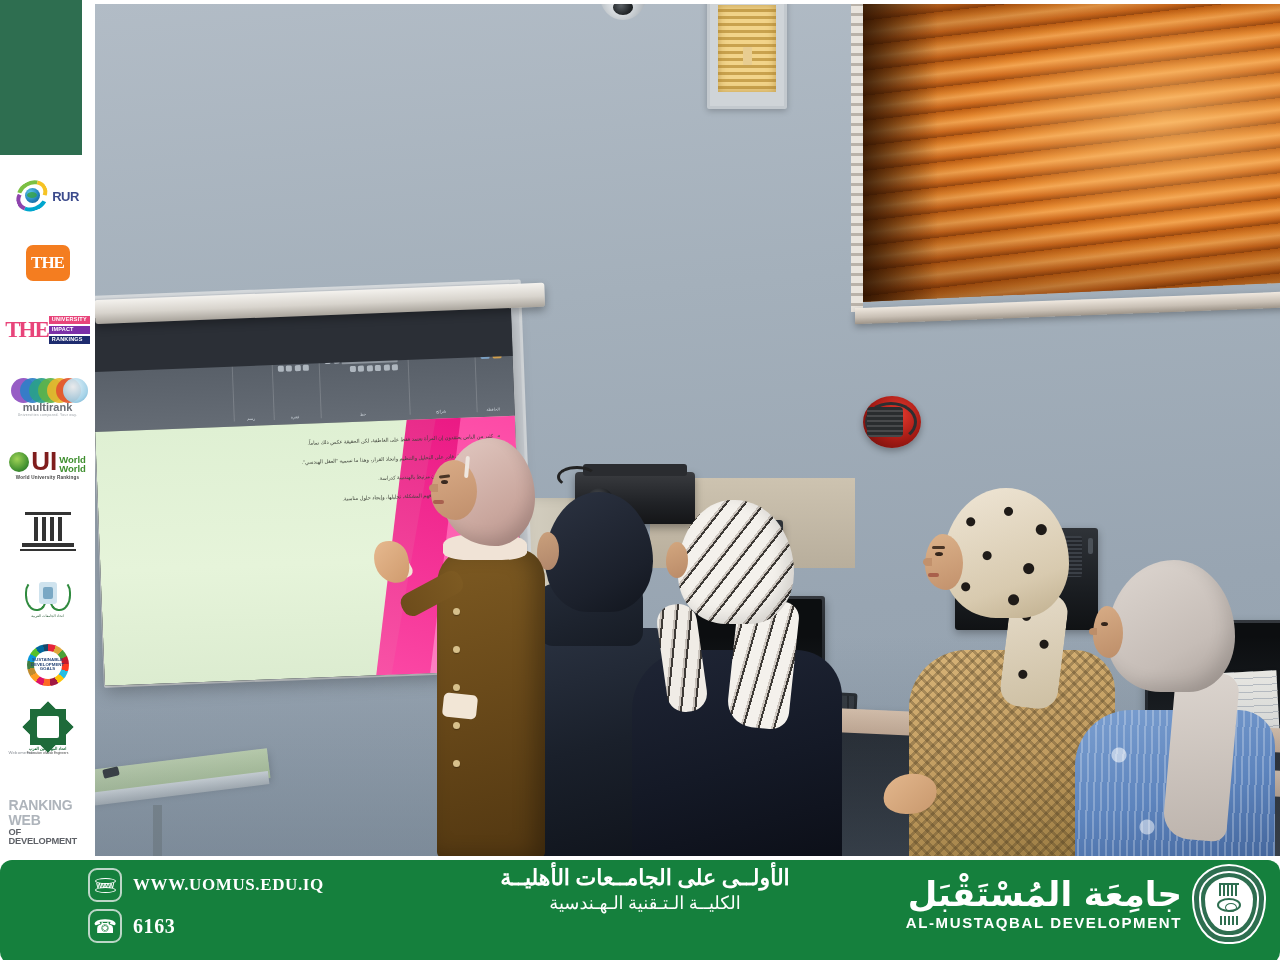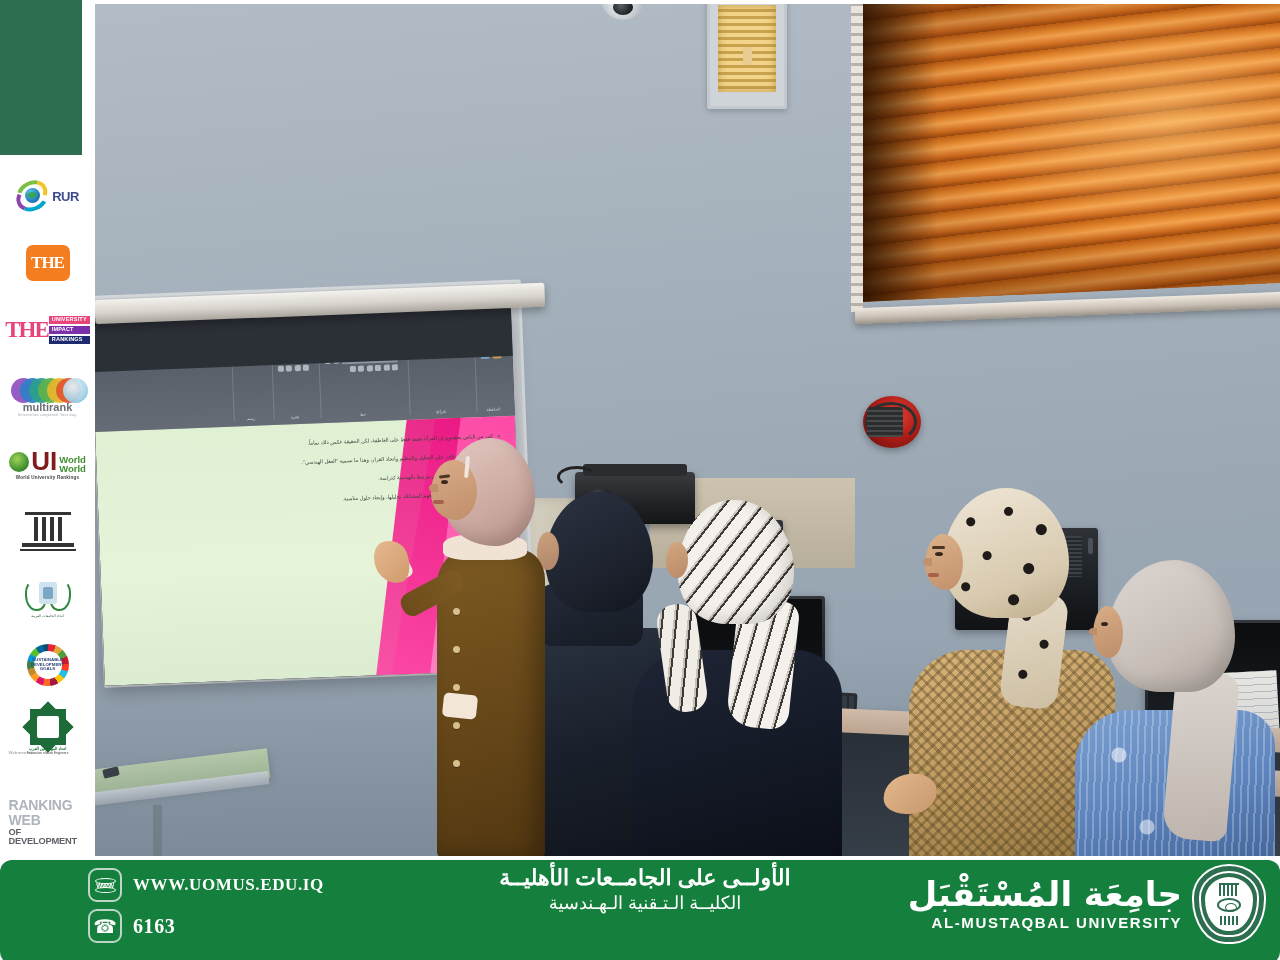--- a/index.html
+++ b/index.html
@@ -571,21 +571,21 @@
   .fc-globe .ring2 { top:12px; }
   .fc-globe .www { position:absolute; left:0; top:7px; width:21px; text-align:center;
     font-size:6.5px; font-weight:bold; color:#fff; letter-spacing:-.3px; }
   .fc-phone { font-size:19px; line-height:1; }
   .fc-txt { color:#ffffff; font-weight:bold; letter-spacing:.6px; }
   .fc-url { font-size:17px; font-family:"Liberation Serif", serif; }
   .fc-num { font-size:20px; font-family:"Liberation Serif", serif; }
 
   .foot-center {
     position:absolute; left:410px; top:4px; width:470px;
-    text-align:center; color:#ffffff; direction:rtl;
+    text-align:center; color:#ffffff; direction:rtl;font-family:Liberation Serif, serif;
   }
   .fcen-1 { font-size:22px; font-weight:bold; line-height:1.25; letter-spacing:1px; }
   .fcen-2 { font-size:18px; line-height:1.3; letter-spacing:1px; }
   .fcen-3 { font-size:18px; line-height:1.3; letter-spacing:.5px; }
 
   .foot-brand {
     position:absolute; right:14px; top:4px; display:flex; align-items:center; gap:10px;
   }
   .brand-text { text-align:right; color:#ffffff; direction:rtl; }
   .brand-ar { font-size:34px; font-weight:bold; line-height:1.05;
@@ -1031,21 +1031,21 @@
     </div>
 
     <div class="foot-center">
       <div class="fcen-1">الأولــى على الجامــعات الأهليــة</div>
       <div class="fcen-2">الكليــة الـتـقنية الـهـندسية</div>
     </div>
 
     <div class="foot-brand">
       <div class="brand-text">
         <div class="brand-ar">جامِعَة المُسْتَقْبَل</div>
-        <div class="brand-en">AL-MUSTAQBAL  UNIVERSITY</div>
+        <div class="brand-en">AL-MUSTAQBAL  DEVELOPMENT</div>
       </div>
       <div class="brand-shield">
         <div class="shield-outer"></div>
         <div class="shield-mid"></div>
         <div class="shield-in">
           <div class="shield-emb">
             <div class="se-top"></div>
             <div class="se-mid"></div>
             <div class="se-bot"></div>
           </div>

